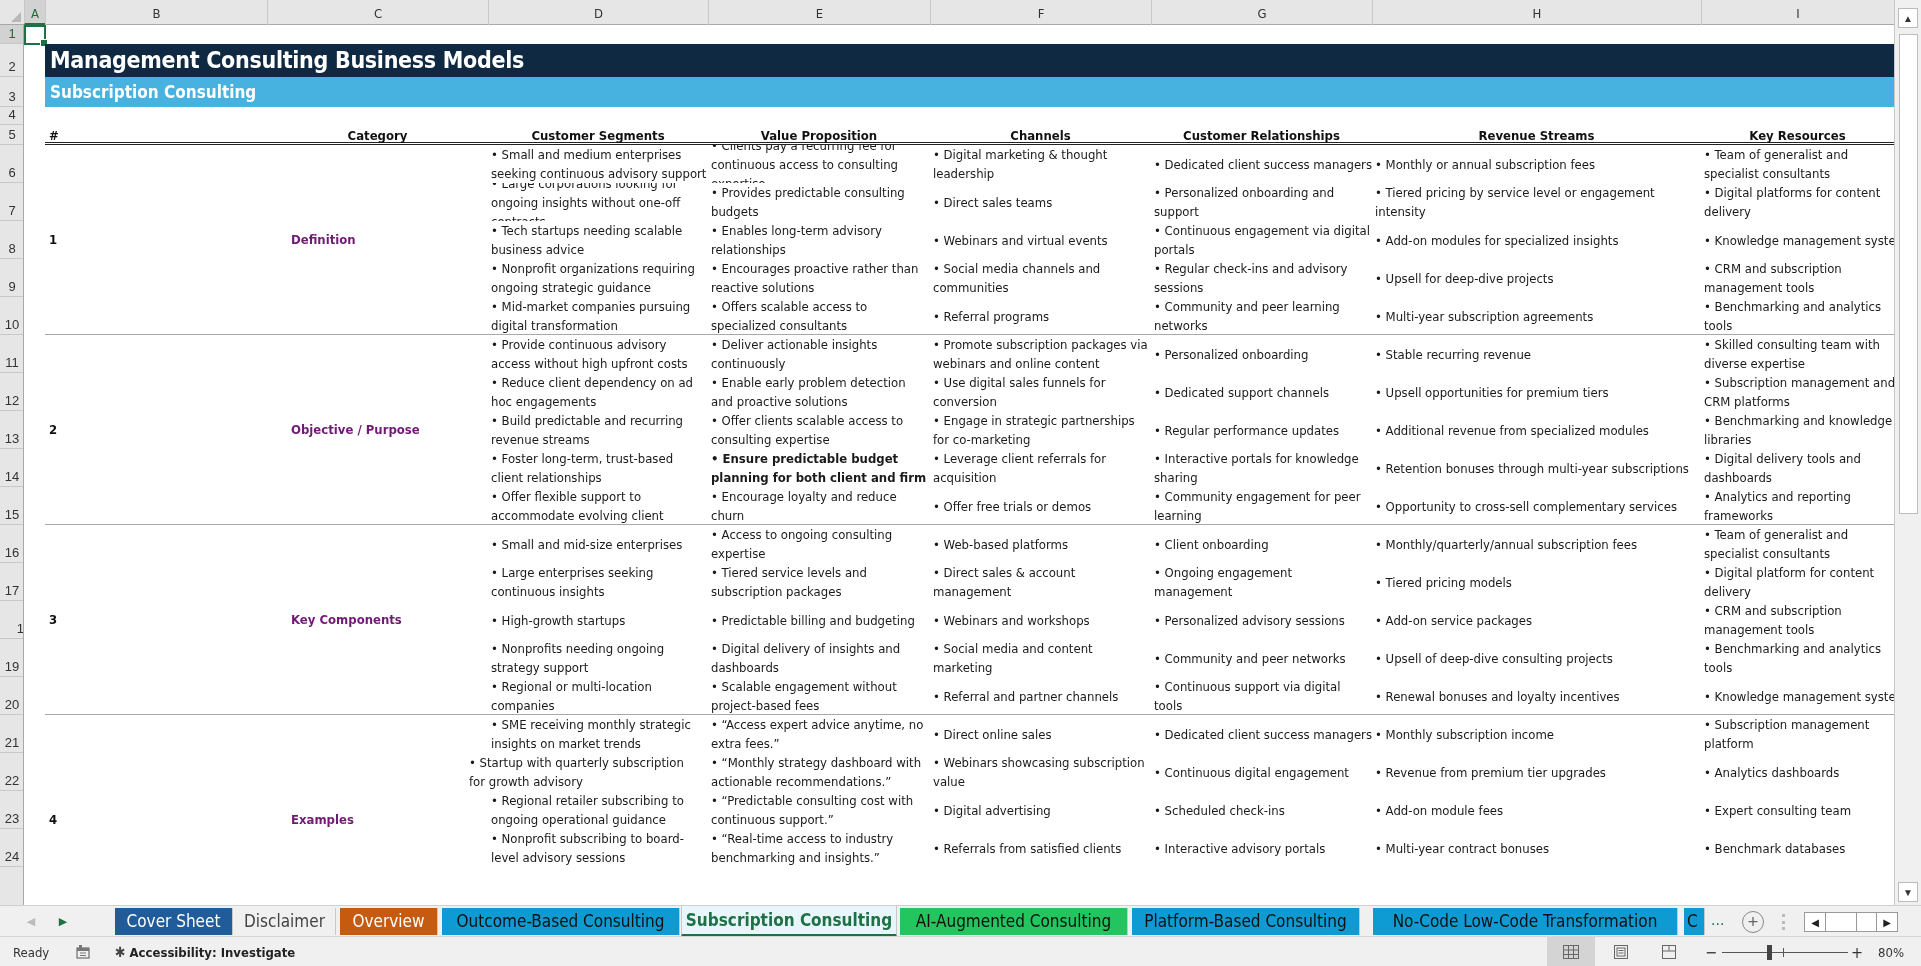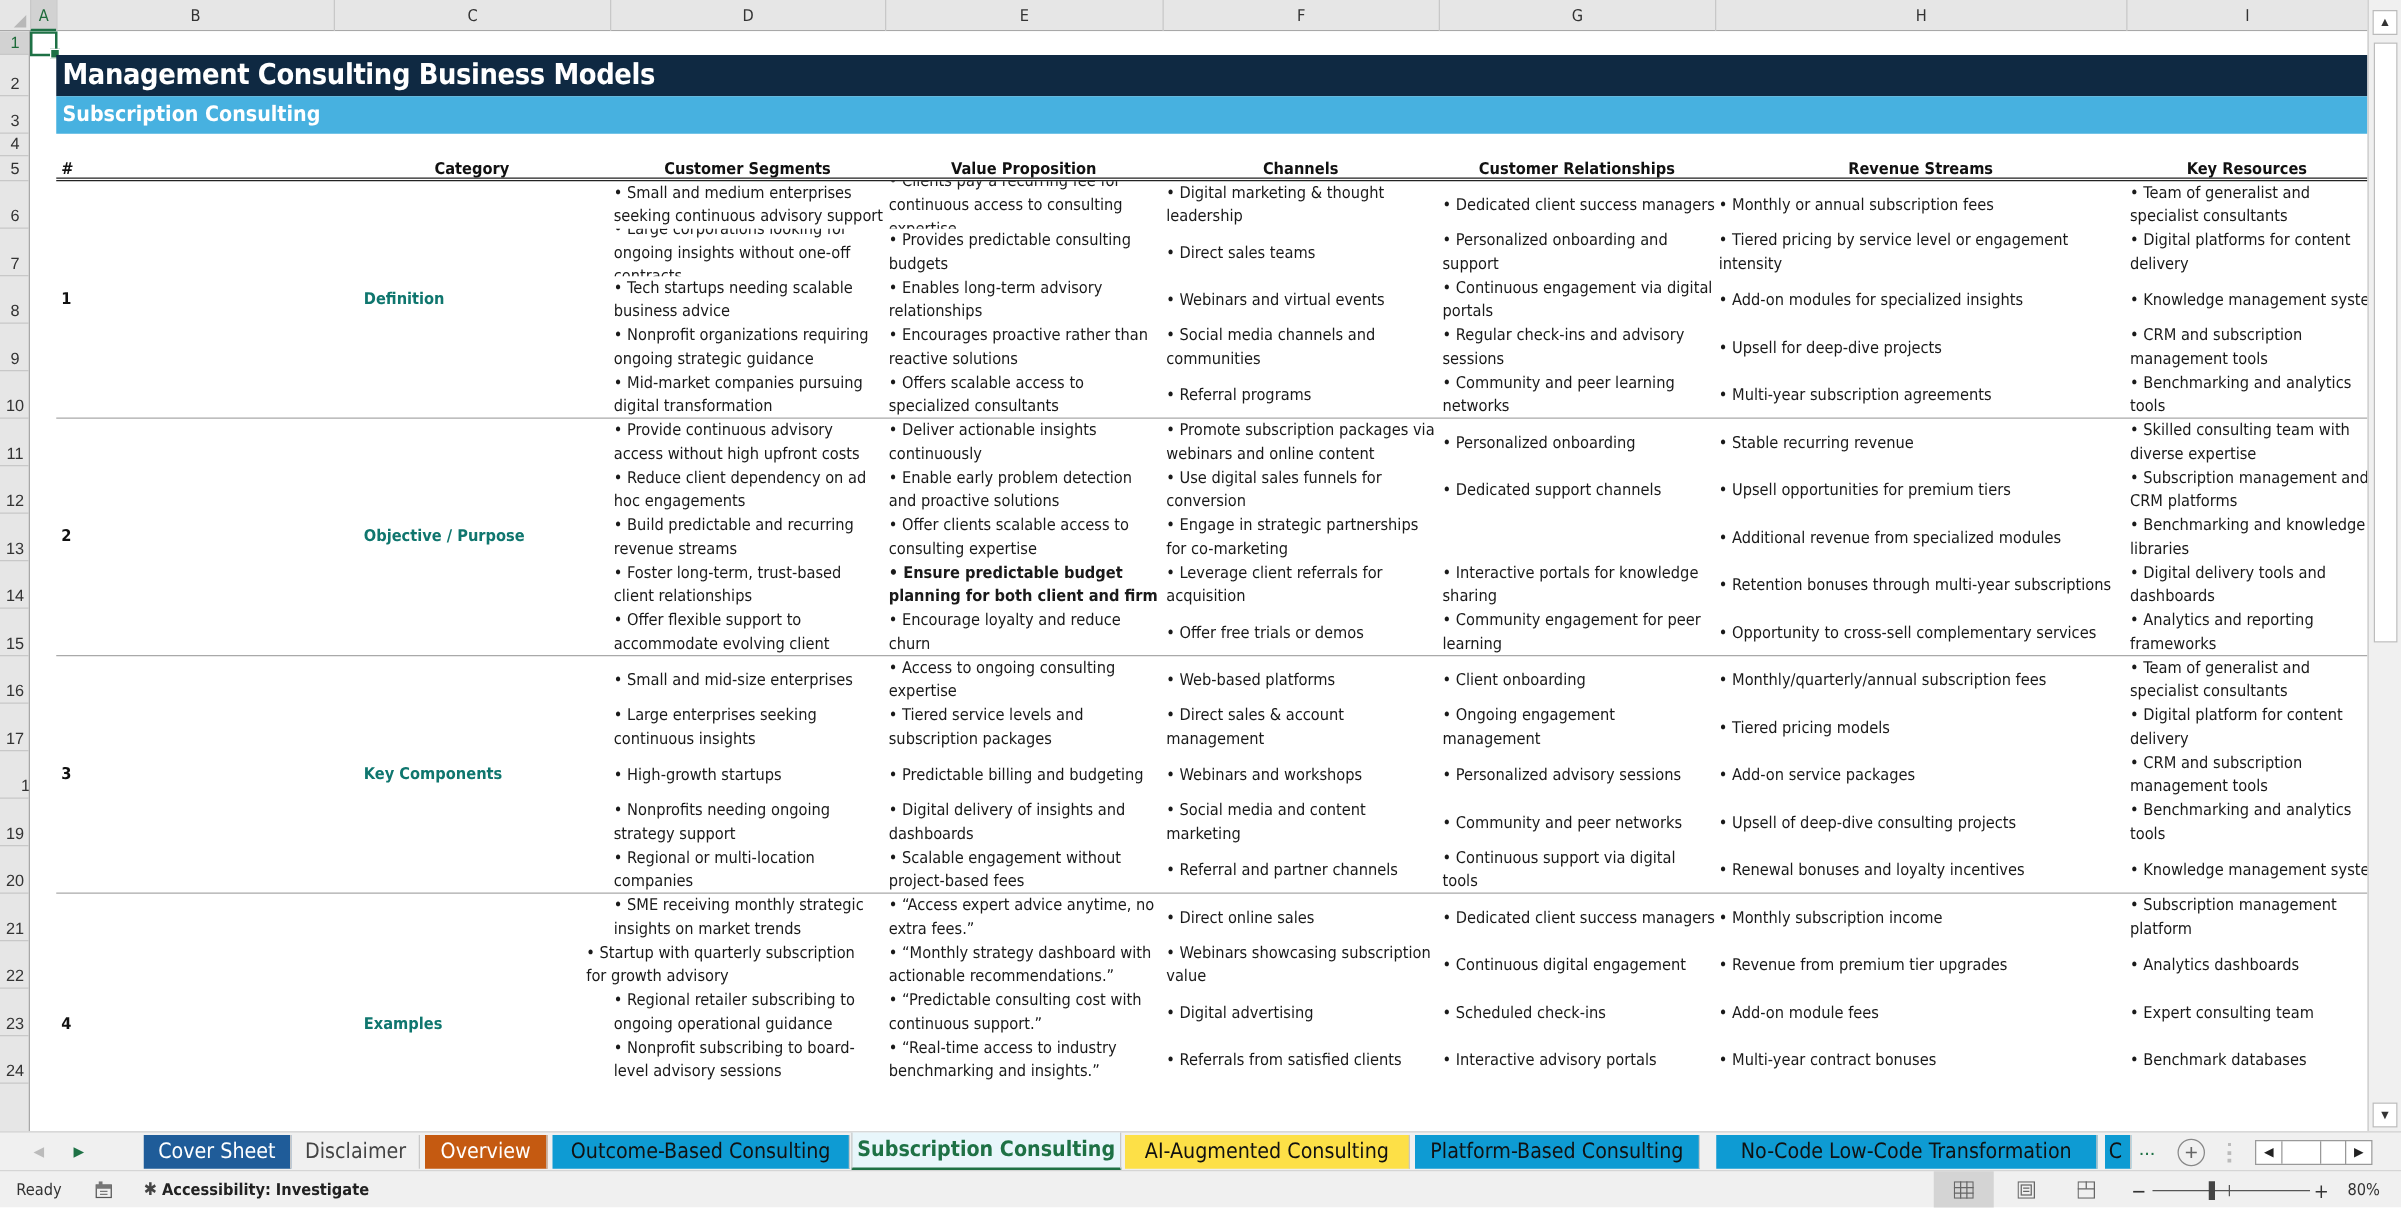--- a/index.html
+++ b/index.html
@@ -25,21 +25,21 @@
 
   .title-band { position: absolute; left: 21px; top: 19px; width: 1873px; height: 33px; background: #0f2942; color: #fff; font-weight: bold; font-size: 23px; line-height: 33px; padding-left: 5px; font-family: "DejaVu Sans Condensed", "DejaVu Sans", sans-serif; letter-spacing: -0.3px; }
   .subtitle-band { position: absolute; left: 21px; top: 52px; width: 1873px; height: 30px; background: #47b1e0; color: #fff; font-weight: bold; font-size: 17px; line-height: 30px; padding-left: 5px; font-family: "DejaVu Sans Condensed", "DejaVu Sans", sans-serif; }
 
   .thead { position: absolute; left: 21px; top: 100px; width: 1873px; height: 20px; border-bottom: 3px double #222; }
   .th { position: absolute; top: 0; height: 20px; line-height: 22px; font-size: 13px; font-weight: bold; color: #111; text-align: center; font-family: "DejaVu Sans Condensed", "DejaVu Sans", sans-serif; white-space: nowrap; }
   .th.num { text-align: left; padding-left: 4px; }
 
   .group { position: absolute; left: 21px; width: 1873px; border-bottom: 1px solid #a9a9a9; }
   .g-num { position: absolute; left: 4px; font-size: 13px; font-weight: bold; color: #111; font-family: "DejaVu Sans Condensed", "DejaVu Sans", sans-serif; }
-  .g-cat { position: absolute; left: 246px; font-size: 13px; font-weight: bold; color: #0f766e; font-family: "DejaVu Sans Condensed", "DejaVu Sans", sans-serif; }
+  .g-cat { position: absolute; left: 246px; font-size: 13px; font-weight: bold; color: #701a75; font-family: "DejaVu Sans Condensed", "DejaVu Sans", sans-serif; }
   .cell { position: absolute; height: 38px; display: flex; align-items: center; font-size: 13px; line-height: 19px; color: #1a1a1a; padding-left: 3px; font-family: "DejaVu Sans Condensed", "DejaVu Sans", sans-serif; overflow: hidden; white-space: normal; }
   .cell span { display: block; }
 
   
   .vscroll { position: absolute; left: 1894px; top: 0; width: 27px; height: 905px; background: #f0f0f0; border-left: 1px solid #c8c8c8; }
   .vs-btn { position: absolute; left: 3px; width: 20px; height: 20px; background: #fff; border: 1px solid #bbb; display: flex; align-items: center; justify-content: center; font-size: 10px; color: #333; }
   .vs-thumb { position: absolute; left: 4px; top: 34px; width: 19px; height: 480px; background: #fff; border: 1px solid #bcbcbc; }
 
   
   .tabbar { position: absolute; left: 0; top: 905px; width: 1921px; height: 31px; background: #f0f0f0; border-top: 1px solid #d0d0d0; }
@@ -265,20 +265,23 @@
 
       <div class="cell" style="left:443px;top:76px;width:220px;">
           <span>• Build predictable and recurring revenue streams</span>
         </div>
       <div class="cell" style="left:663px;top:76px;width:222px;">
           <span>• Offer clients scalable access to consulting expertise</span>
         </div>
       <div class="cell" style="left:885px;top:76px;width:221px;">
           <span>• Engage in strategic partnerships for co-marketing</span>
         </div>
+      <div class="cell" style="left:1106px;top:76px;width:221px;">
+          <span>• Regular performance updates</span>
+        </div>
       <div class="cell" style="left:1656px;top:76px;width:200px;">
           <span>• Benchmarking and knowledge libraries</span>
         </div>
       <div class="cell" style="left:1327px;top:76px;width:329px;">
           <span>• Additional revenue from specialized modules</span>
         </div>
 
       <div class="cell" style="left:443px;top:114px;width:220px;">
           <span>• Foster long-term, trust-based client relationships</span>
         </div>
@@ -508,21 +511,21 @@
 
   <div class="tabbar">
     <div class="tab-nav" style="left:20px;color:#bbb;">◀</div>
     <div class="tab-nav" style="left:52px;color:#1e7145;">▶</div>
 
     <div class="tab" style="left:115px;width:118px;background:#1f5c99;color:#fff;">Cover Sheet</div>
     <div class="tab" style="left:234px;width:102px;background:#f0f0f0;color:#444;">Disclaimer</div>
     <div class="tab" style="left:340px;width:98px;background:#c55a11;color:#fff;">Overview</div>
     <div class="tab" style="left:442px;width:238px;background:#0e9bd3;color:#111;">Outcome-Based Consulting</div>
     <div class="tab active" style="left:681px;width:216px;">Subscription Consulting</div>
-    <div class="tab" style="left:900px;width:228px;background:#fde047;color:#111;">AI-Augmented Consulting</div>
+    <div class="tab" style="left:900px;width:228px;background:#22c55e;color:#111;">AI-Augmented Consulting</div>
     <div class="tab" style="left:1132px;width:228px;background:#0e9bd3;color:#111;">Platform-Based Consulting</div>
     <div class="tab" style="left:1373px;width:305px;background:#0e9bd3;color:#111;">No-Code Low-Code Transformation</div>
     <div class="tab" style="left:1684px;width:21px;background:#0e9bd3;color:#111;text-align:left;padding-left:3px;">C</div>
 
     <div class="tab-more" style="left:1711px;">...</div>
     <div class="tab-add" style="left:1742px;">+</div>
     <div style="position:absolute;left:1782px;top:8px;width:3px;height:16px;border-left:3px dotted #bbb;"></div>
     <div class="hscroll" style="left:1804px;width:83px;">
       <div class="hs-btn" style="left:0;">◀</div>
       <div style="position:absolute;left:20px;top:0;width:32px;height:18px;border-left:1px solid #999;border-right:1px solid #999;"></div>

